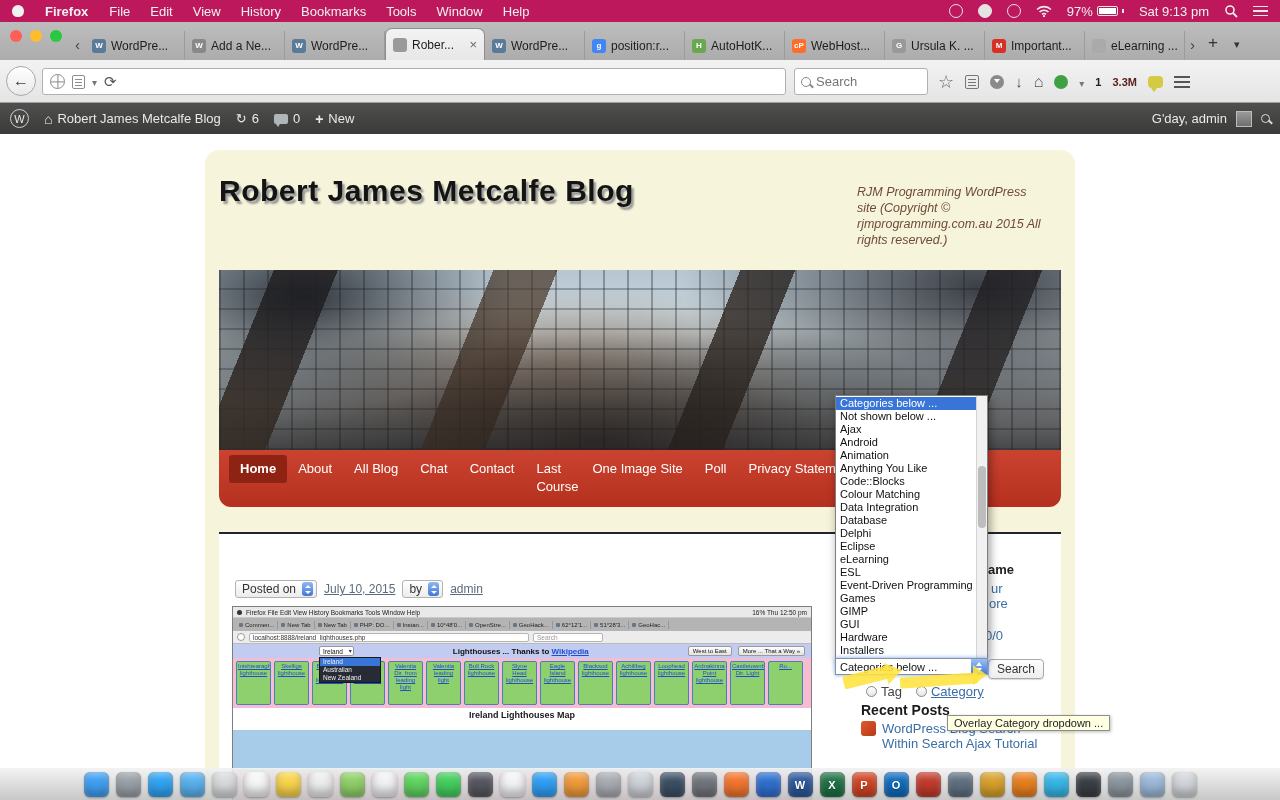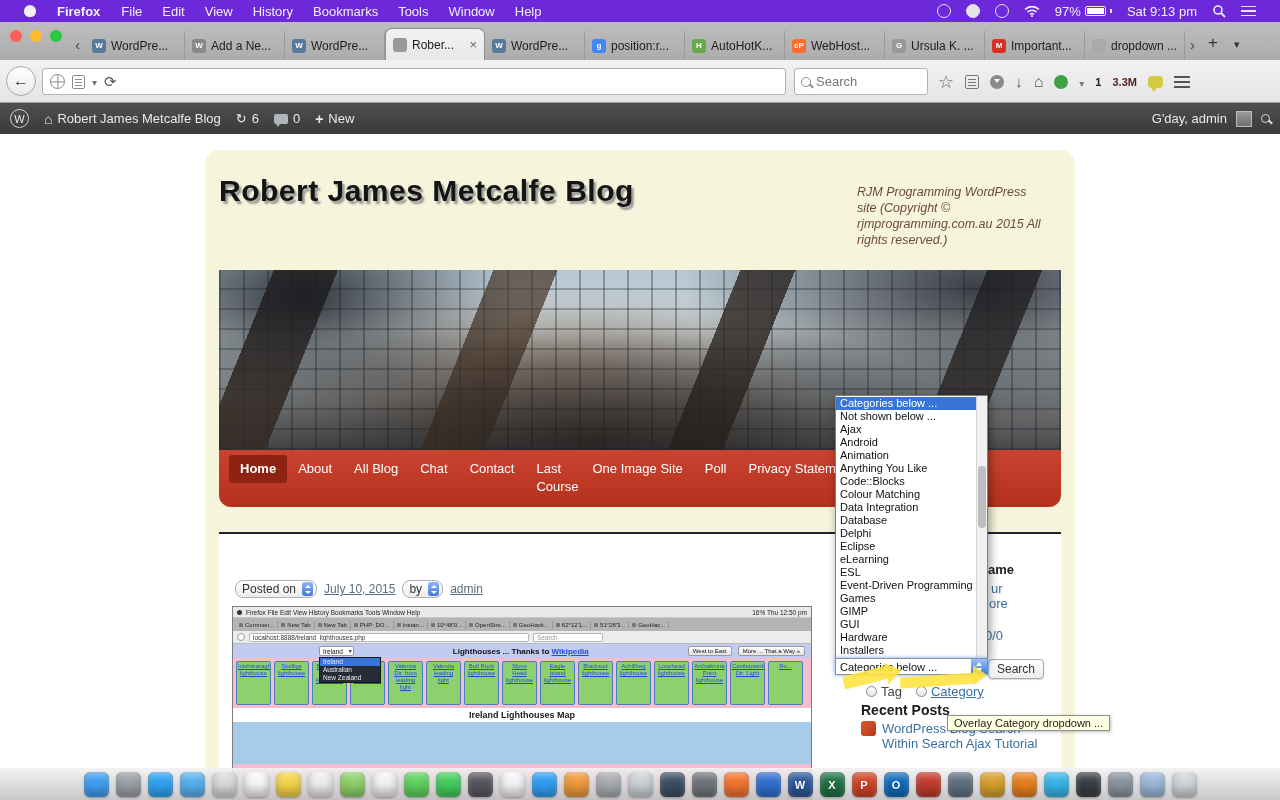--- a/index.html
+++ b/index.html
@@ -3,22 +3,22 @@
 <meta charset="utf-8">
 <style>
   * { box-sizing: border-box; margin: 0; padding: 0; }
   body {
     width: 1280px; height: 800px; margin: 0; overflow: hidden;
     font-family: "Liberation Sans", sans-serif;
     background: #fff; position: relative;
   }
 
   
-  .menubar { position:absolute; top:0; left:0; right:0; height:22px; background:#6d28d9;
-    color:#f1f1f1; display:flex; align-items:center; font-size:13px; padding:0 24px; z-index:100; }
+  .menubar { position:absolute; top:0; left:0; right:0; height:22px; background:#be185d;
+    color:#f1f1f1; display:flex; align-items:center; font-size:13px; padding:0 12px; z-index:100; }
   .mb-left { display:flex; gap:21px; align-items:center; }
   .apple-icon { width:12px; height:12px; background:#f1f1f1; border-radius:50% 50% 46% 46%; display:inline-block; }
   .mb-app { font-weight:bold; }
   .mb-item { cursor:default; }
   .mb-right { margin-left:auto; display:flex; gap:15px; align-items:center;justify-content:center; }
   .mb-circ { width:14px; height:14px; border:1.5px solid #e4e4e4; border-radius:50%; }
   .mb-circ.filled { background:#e4e4e4; }
   .battery { display:flex; gap:4px; align-items:center; }
   .batt-body { width:21px; height:10px; border:1px solid #e8e8e8; border-radius:2px; position:relative; }
   .batt-fill { position:absolute; top:1px; left:1px; bottom:1px; width:17px; background:#fff; }
@@ -126,21 +126,21 @@
       linear-gradient(180deg, #b6c6d2 0%, #ccd7da 35%, #99a2a6 55%, #6d6f70 78%, #474749 100%); }
   .site-nav { position:absolute; left:14px; top:300px; width:842px; min-height:57px;
     background:linear-gradient(#ca4330,#b5301e); border-radius:0 0 12px 12px; display:flex; flex-wrap:wrap;
     align-items:flex-start; align-content:flex-start; padding:5px 10px; }
   .nav-item { color:#fff; font-size:13px; padding:5px 11px; line-height:18px; cursor:pointer; }
   .nav-item.active { background:#8e2314; border-radius:3px; font-weight:bold; }
   .nav-item.wrap { width:56px; padding-right:0; }
   .content { position:absolute; left:14px; top:382px; width:842px; height:320px; background:#fff; border-top:2px solid #202430; }
   .article-title { position:absolute; left:16px; top:14px; font-size:19px; font-weight:bold; color:#2f6ba8; }
   .posted-row { position:absolute; left:16px; top:46px; display:flex; align-items:center; gap:7px; font-size:12px; color:#333; }
-  .mac-select { border:1px solid #b2b2b2; border-radius:8px; background:linear-gradient(#fff,#ececec);
+  .mac-select { border:1px solid #b2b2b2; border-radius:3px; background:linear-gradient(#fff,#ececec);
     padding:1px 3px 1px 6px; display:flex; align-items:center; gap:6px; }
   .stepper { width:11px; height:14px; border-radius:3px; background:linear-gradient(#8cb8f2,#4377d6); position:relative; display:inline-block; }
   .stepper::before { content:""; position:absolute; left:2.5px; top:2.5px; border-left:3px solid transparent; border-right:3px solid transparent; border-bottom:3.5px solid #fff; }
   .stepper::after { content:""; position:absolute; left:2.5px; bottom:2.5px; border-left:3px solid transparent; border-right:3px solid transparent; border-top:3.5px solid #fff; }
   .link-muted { color:#5a6c7d; text-decoration:underline; cursor:pointer; }
 
   
   .mini { position:absolute; left:13px; top:72px; width:580px; height:210px; border:1px solid #7e7e7e; background:#f6bcd2; }
   .m-menubar { height:11px; background:#e9e9e9; display:flex; align-items:center; font-size:6.5px; color:#222;
     padding:0 4px; gap:4px; border-bottom:1px solid #c9c9c9; white-space:nowrap; }
@@ -163,21 +163,21 @@
   .m-wiki { color:#1f4fd0; text-decoration:underline; }
   .m-btn { background:linear-gradient(#fdfdfd,#e2e2e2); border:1px solid #9a9a9a; border-radius:2px;
     font-size:6px; height:10px; line-height:9px; padding:0 4px; white-space:nowrap; }
   .m-dd { position:absolute; left:86px; top:13px; width:62px; background:#262b36; color:#eee; font-size:6.5px;
     z-index:5; border:1px solid #14161c; }
   .m-dd .m-opt { padding:0 3px; height:8px; line-height:8px; white-space:nowrap; }
   .m-dd .m-opt:first-child { background:#3875d7; }
   .m-cells { display:flex; gap:3px; padding:3px; }
   .m-cell { width:35px; height:44px; background:#8fd06e; border:1px solid #4a7ec0; border-radius:2px;
     font-size:6px; line-height:7px; color:#1f4fd0; text-decoration:underline; text-align:center; overflow:hidden; padding:1px; }
-  .m-caption { height:14px; background:#fff; text-align:center; font-weight:bold; font-size:9px; line-height:14px; color:#1a1a1a; }
+  .m-caption { height:22px; background:#fff; text-align:center; font-weight:bold; font-size:9px; line-height:14px; color:#1a1a1a; }
   .m-map { height:42px; background:#a6cce9; }
 
   
   .sb-frag { position:absolute; font-size:13px; color:#222; z-index:2; }
   .sb-link { color:#3a6ea5; }
   .sb-search { position:absolute; left:988px; top:525px; width:56px; height:20px; border:1px solid #a9a9a9;
     border-radius:4px; background:linear-gradient(#fff,#ededed); font-size:12px; color:#333; display:flex;
     align-items:center; justify-content:center; box-shadow:0 1px 1px rgba(0,0,0,.15); z-index:2; }
   .sb-radios { position:absolute; left:866px; top:550px; display:flex; gap:14px; font-size:13px; color:#444; align-items:center; z-index:2; }
   .radio { width:11px; height:11px; border:1px solid #888; border-radius:50%; background:linear-gradient(#fff,#e6e6e6); display:inline-block; margin-right:4px; vertical-align:-1px; }
@@ -322,21 +322,21 @@
       <span class="tlabel">Ursula K. ...</span>
 
     </span>
       <span class="tab" style="--c: #d93025;">
       <span class="fav">M</span>
       <span class="tlabel">Important...</span>
 
     </span>
       <span class="tab" style="--c: #aaaaaa;">
       <span class="fav"></span>
-      <span class="tlabel">dropdown ...</span>
+      <span class="tlabel">eLearning ...</span>
 
     </span>
     </span>
   <span class="tab-chev right"></span>
   <span class="newtab-btn"></span>
   <span class="alltabs-btn"></span>
 </div>
 
 <div class="toolbar">
   <span class="back-btn"></span>

